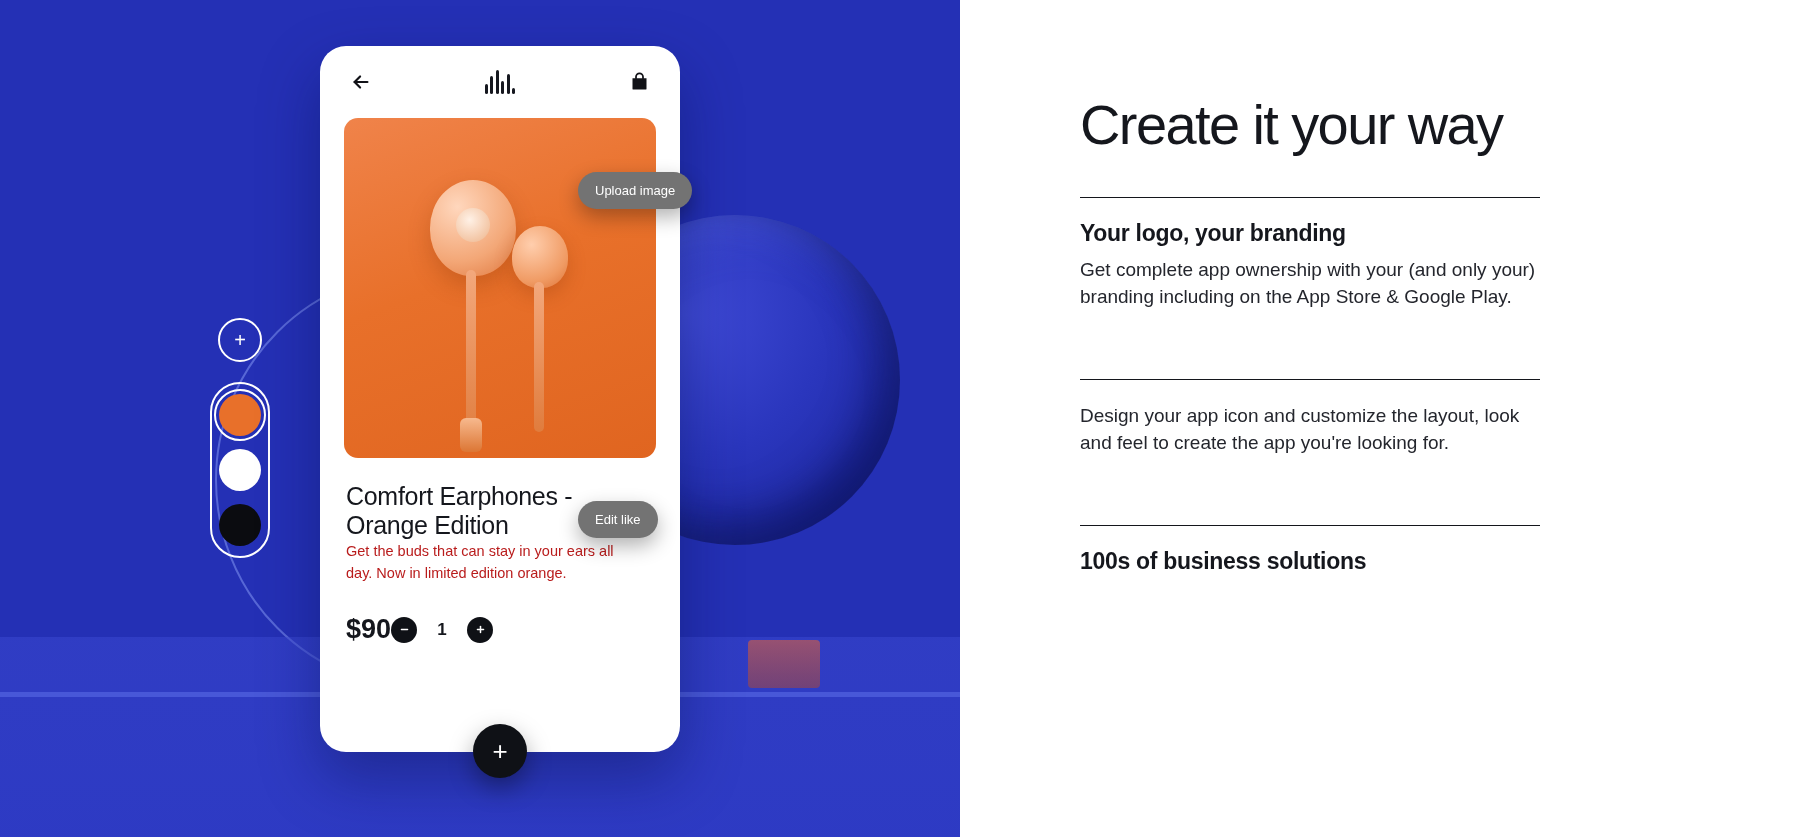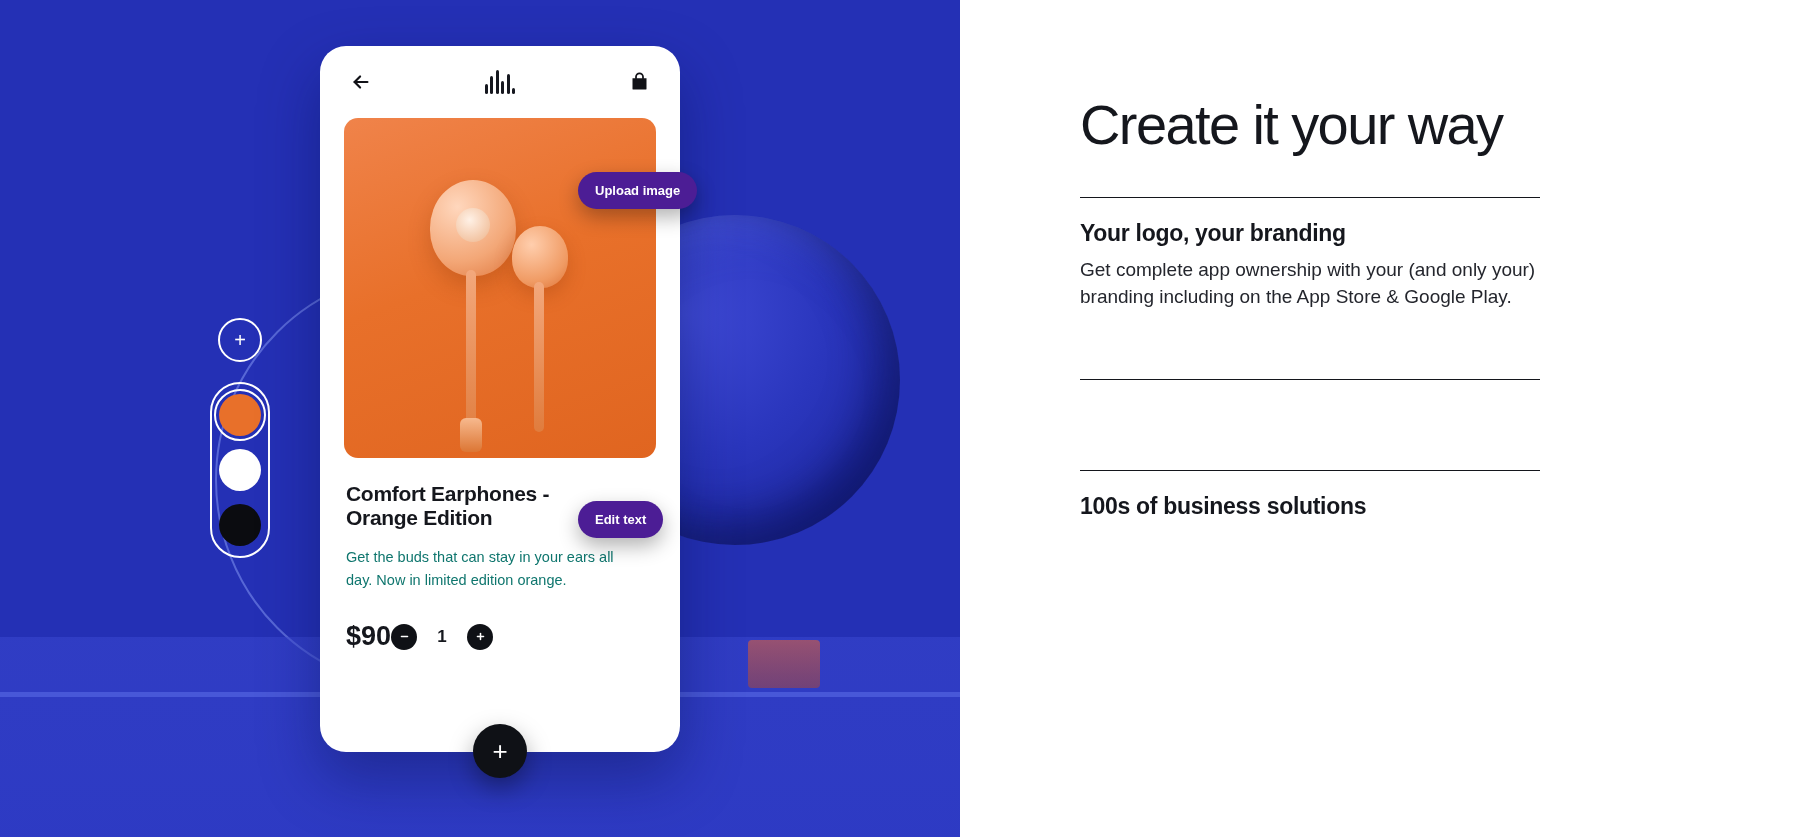--- a/index.html
+++ b/index.html
@@ -122,39 +122,38 @@
   .cord-a { left: 122px; top: 152px; height: 175px; }
   .cord-b { left: 190px; top: 164px; height: 150px; }
   .cord-tip {
     position:absolute; left: 116px; top: 300px;
     width: 22px; height: 34px; border-radius: 6px;
     background: linear-gradient(180deg,#f7b98e,#dc7634);
   }
 
   .pill {
     position: absolute;
-    background: #4c1d95; color: #ffffff;
+    background: #737373; color: #ffffff;
     border-radius: 22px;
-    font-size: 13px; font-weight: 700;
+    font-size: 13px; font-weight: 400;
     padding: 11px 17px;
     white-space: nowrap;
     box-shadow: 0 8px 20px rgba(0,0,0,.3);
   }
   .pill-upload { left: 258px; top: 126px; }
   .pill-edit   { left: 258px; top: 455px; }
 
   .product-meta { padding: 24px 26px 0; }
   .product-title {
-    font-size: 21px; font-weight: 700; color: #15171d;
+    font-size: 25px; font-weight: 400; color: #15171d;
     line-height: 1.15; letter-spacing: -.3px;
     max-width: 250px;
   }
   .product-desc {
-    margin-top: 16px;
-    font-size: 14.5px; line-height: 1.55; color: #0f766e;
+    font-size: 14.5px; line-height: 1.55; color: #b91c1c;
     max-width: 290px;
   }
   .price-row {
     margin-top: 30px;
     display: flex; align-items: center; justify-content: flex-start;
   }
   .price { font-size: 27px; font-weight: 700; color: #15171d; }
   .stepper { display: flex; align-items: center; gap: 20px; }
   .step-btn {
     width: 26px; height: 26px; border-radius: 50%;
@@ -287,36 +286,37 @@
             </div>
           </div>
         </div>
       </div>
 
       <div class="fab">
         <span>+</span>
       </div>
 
       <div class="pill pill-upload">Upload image</div>
-      <div class="pill pill-edit">Edit text</div>
+      <div class="pill pill-edit">Edit like</div>
     </div>
   </section>
 
   <section class="content">
     <div class="content-inner">
       <h1 class="headline">Create it your way</h1>
 
       <div class="divider"></div>
       <div class="feature">
         <h3>Your logo, your branding</h3>
         <p>Get complete app ownership with your (and only your) branding including on the App Store &amp; Google Play.</p>
       </div>
 
       <div class="divider"></div>
       <div class="feature">
+        <p>Design your app icon and customize the layout, look and feel to create the app you're looking for.</p>
       </div>
 
       <div class="divider"></div>
       <div class="feature">
         <h3>100s of business solutions</h3>
       </div>
     </div>
   </section>
 
 </div>

